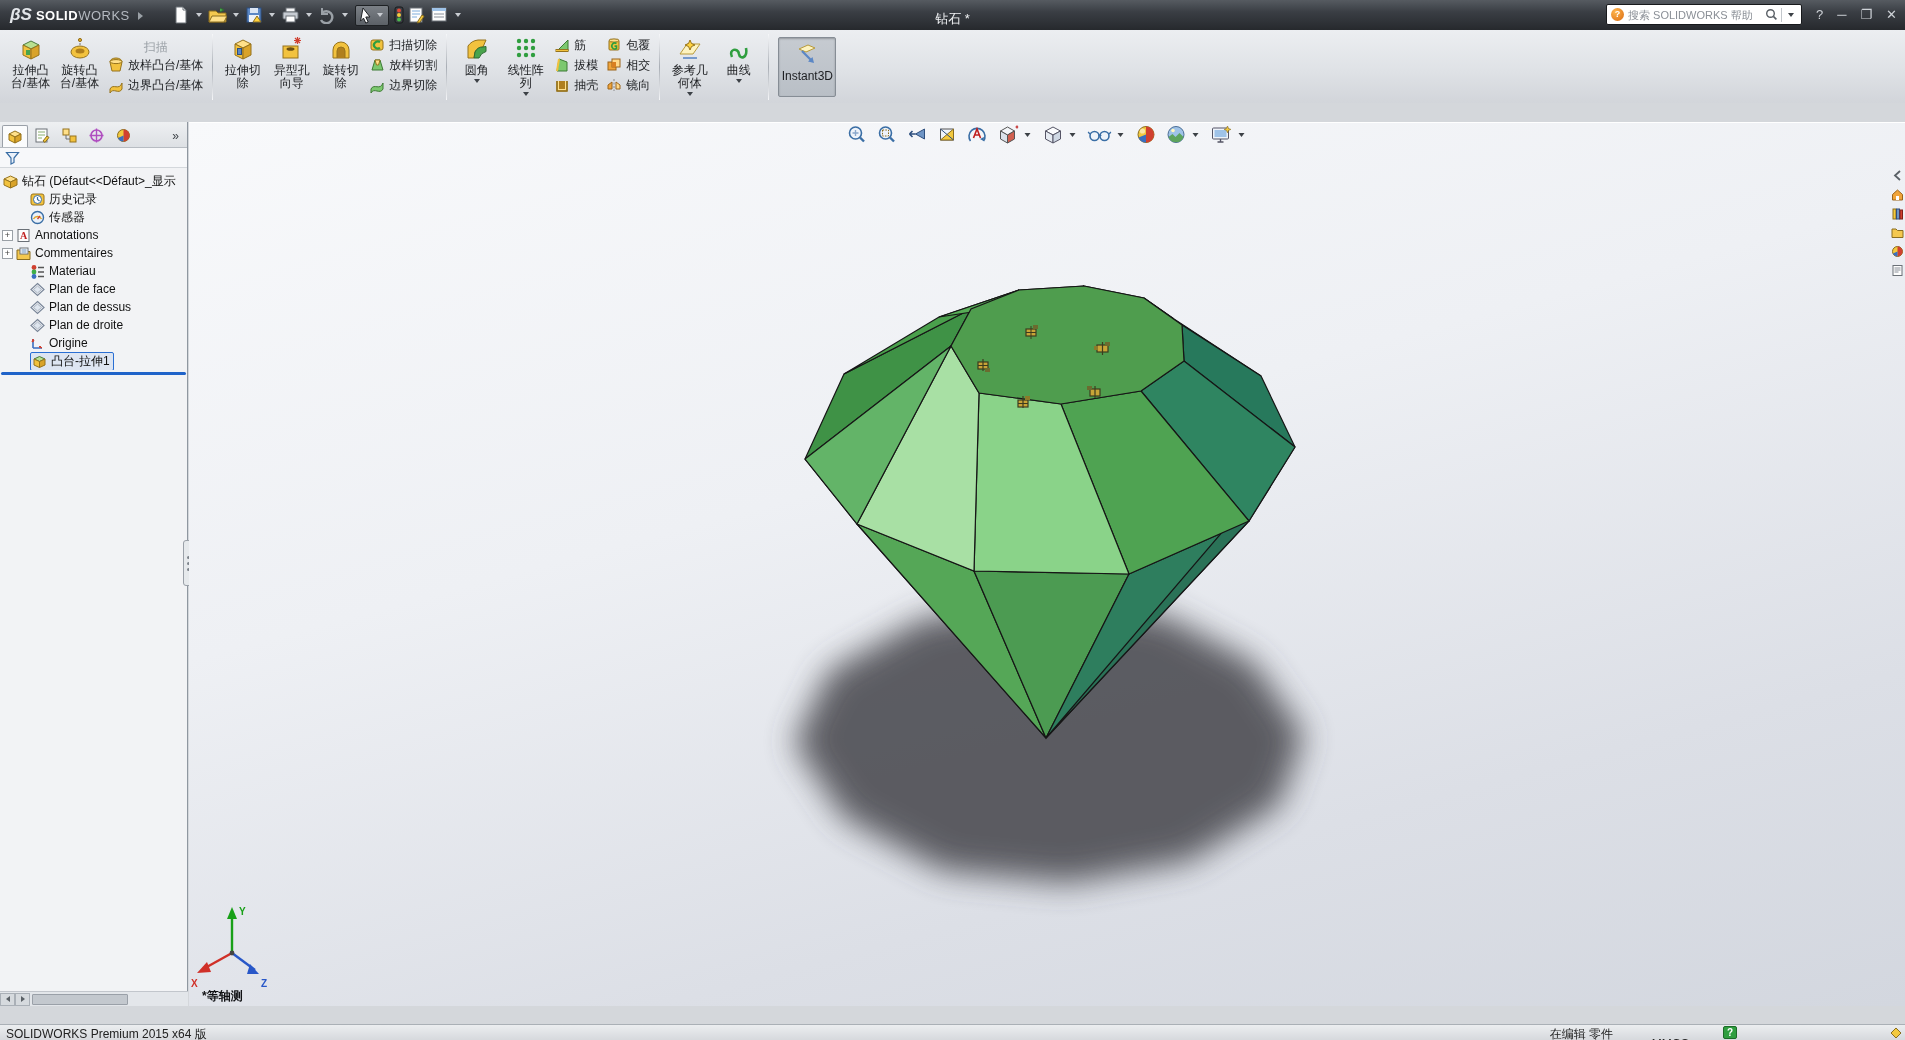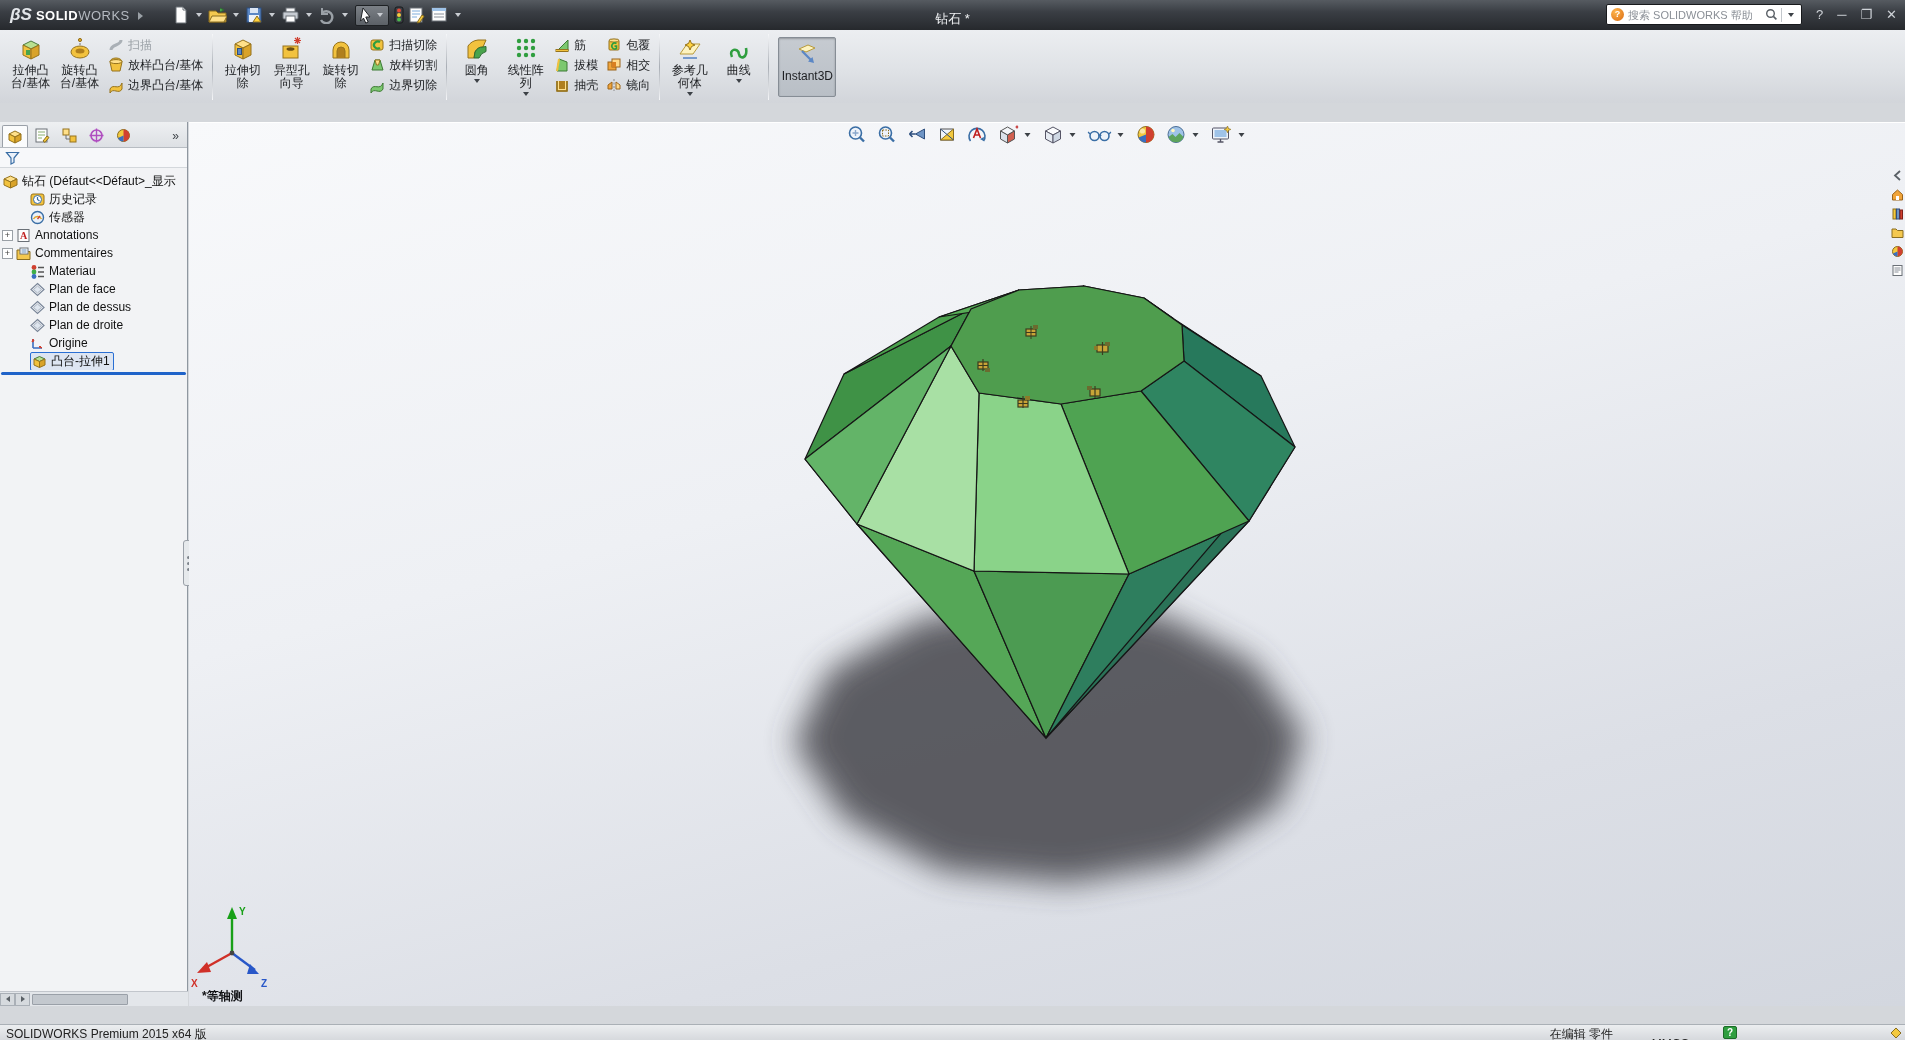--- a/index.html
+++ b/index.html
@@ -35,21 +35,21 @@
     background:linear-gradient(#eceef1 0%,#dfe2e6 55%,#d2d5da 100%);
     display:flex; align-items:stretch; padding:2px 0 1px 4px; }
   .rgroup { display:flex; align-items:stretch; padding:0 2px; }
   .rsep { width:1px; margin:2px 3px; background:linear-gradient(#f6f7f9,#a9aeb5 50%,#f6f7f9); }
   .bigbtn { width:49px; display:flex; flex-direction:column; align-items:center; padding-top:2px; border-radius:2px; }
   .bigbtn .bicon { height:30px; display:flex; align-items:center; }
   .bigbtn .l1, .bigbtn .l2 { font-size:12px; line-height:13px; color:#1c1e21; white-space:nowrap; }
   .bigbtn .caret.dark { margin-top:2px; }
   .col { display:flex; flex-direction:column; justify-content:flex-start; padding-top:3px; }
   .smallbtn { display:flex; align-items:center; height:20px; gap:4px; padding:0 4px; font-size:12px; color:#1c1e21; white-space:nowrap; border-radius:2px; }
-  .smallbtn.disabled { color:#9aa0a6; }
+  .smallbtn.disabled { color:#9aa0a6;flex-direction:column; }
   .pressed { background:linear-gradient(#c6cbd1,#b9bfc6); border:1px solid #868d95; box-shadow:inset 0 1px 2px rgba(0,0,0,.25); margin:5px 4px; width:58px; }
 
   
   #tabrow { position:absolute; left:0; top:103px; width:1905px; height:19px;
     background:linear-gradient(#cfd3d8,#c2c6cc); border-bottom:1px solid #8f959d; display:flex; align-items:flex-end; padding-left:6px; }
   .ctab { font-size:12px; padding:2px 11px 2px; margin-right:2px; border:1px solid #979da5; border-bottom:0;
     background:linear-gradient(#d9dce0,#c3c7cd); color:#16181b; }
   .ctab.active { background:#f5f6f8; font-weight:bold; }
 
   

